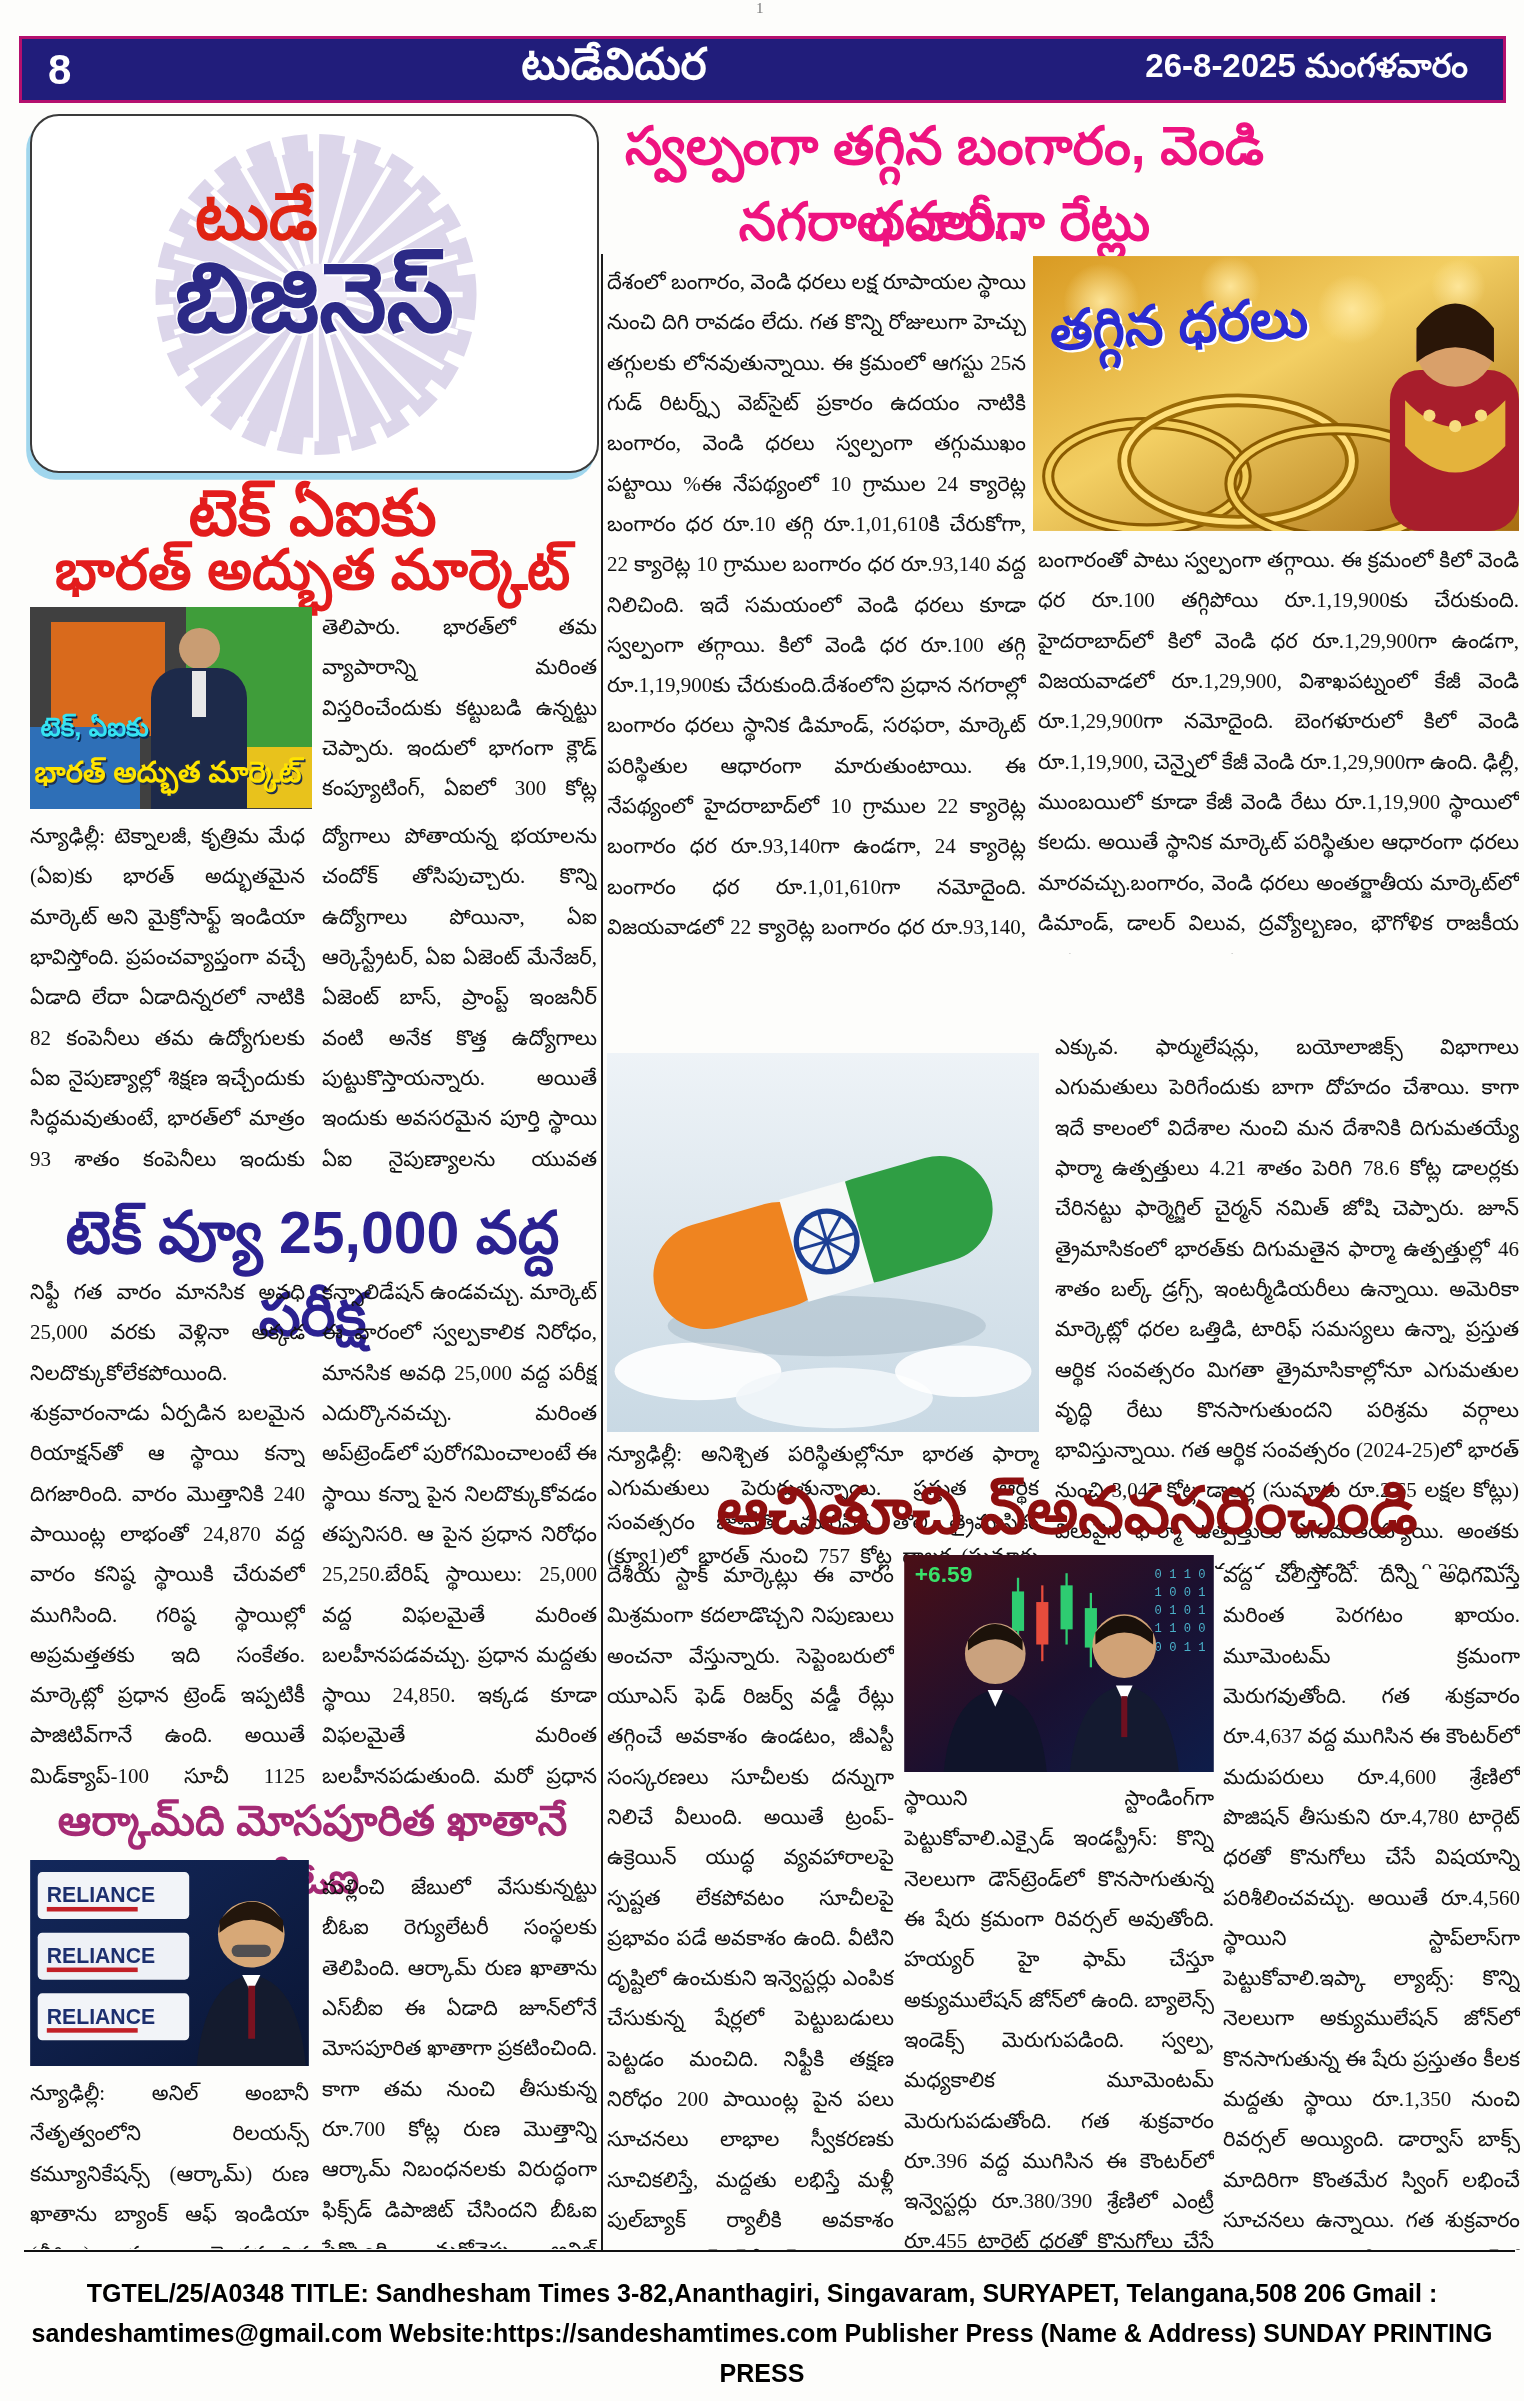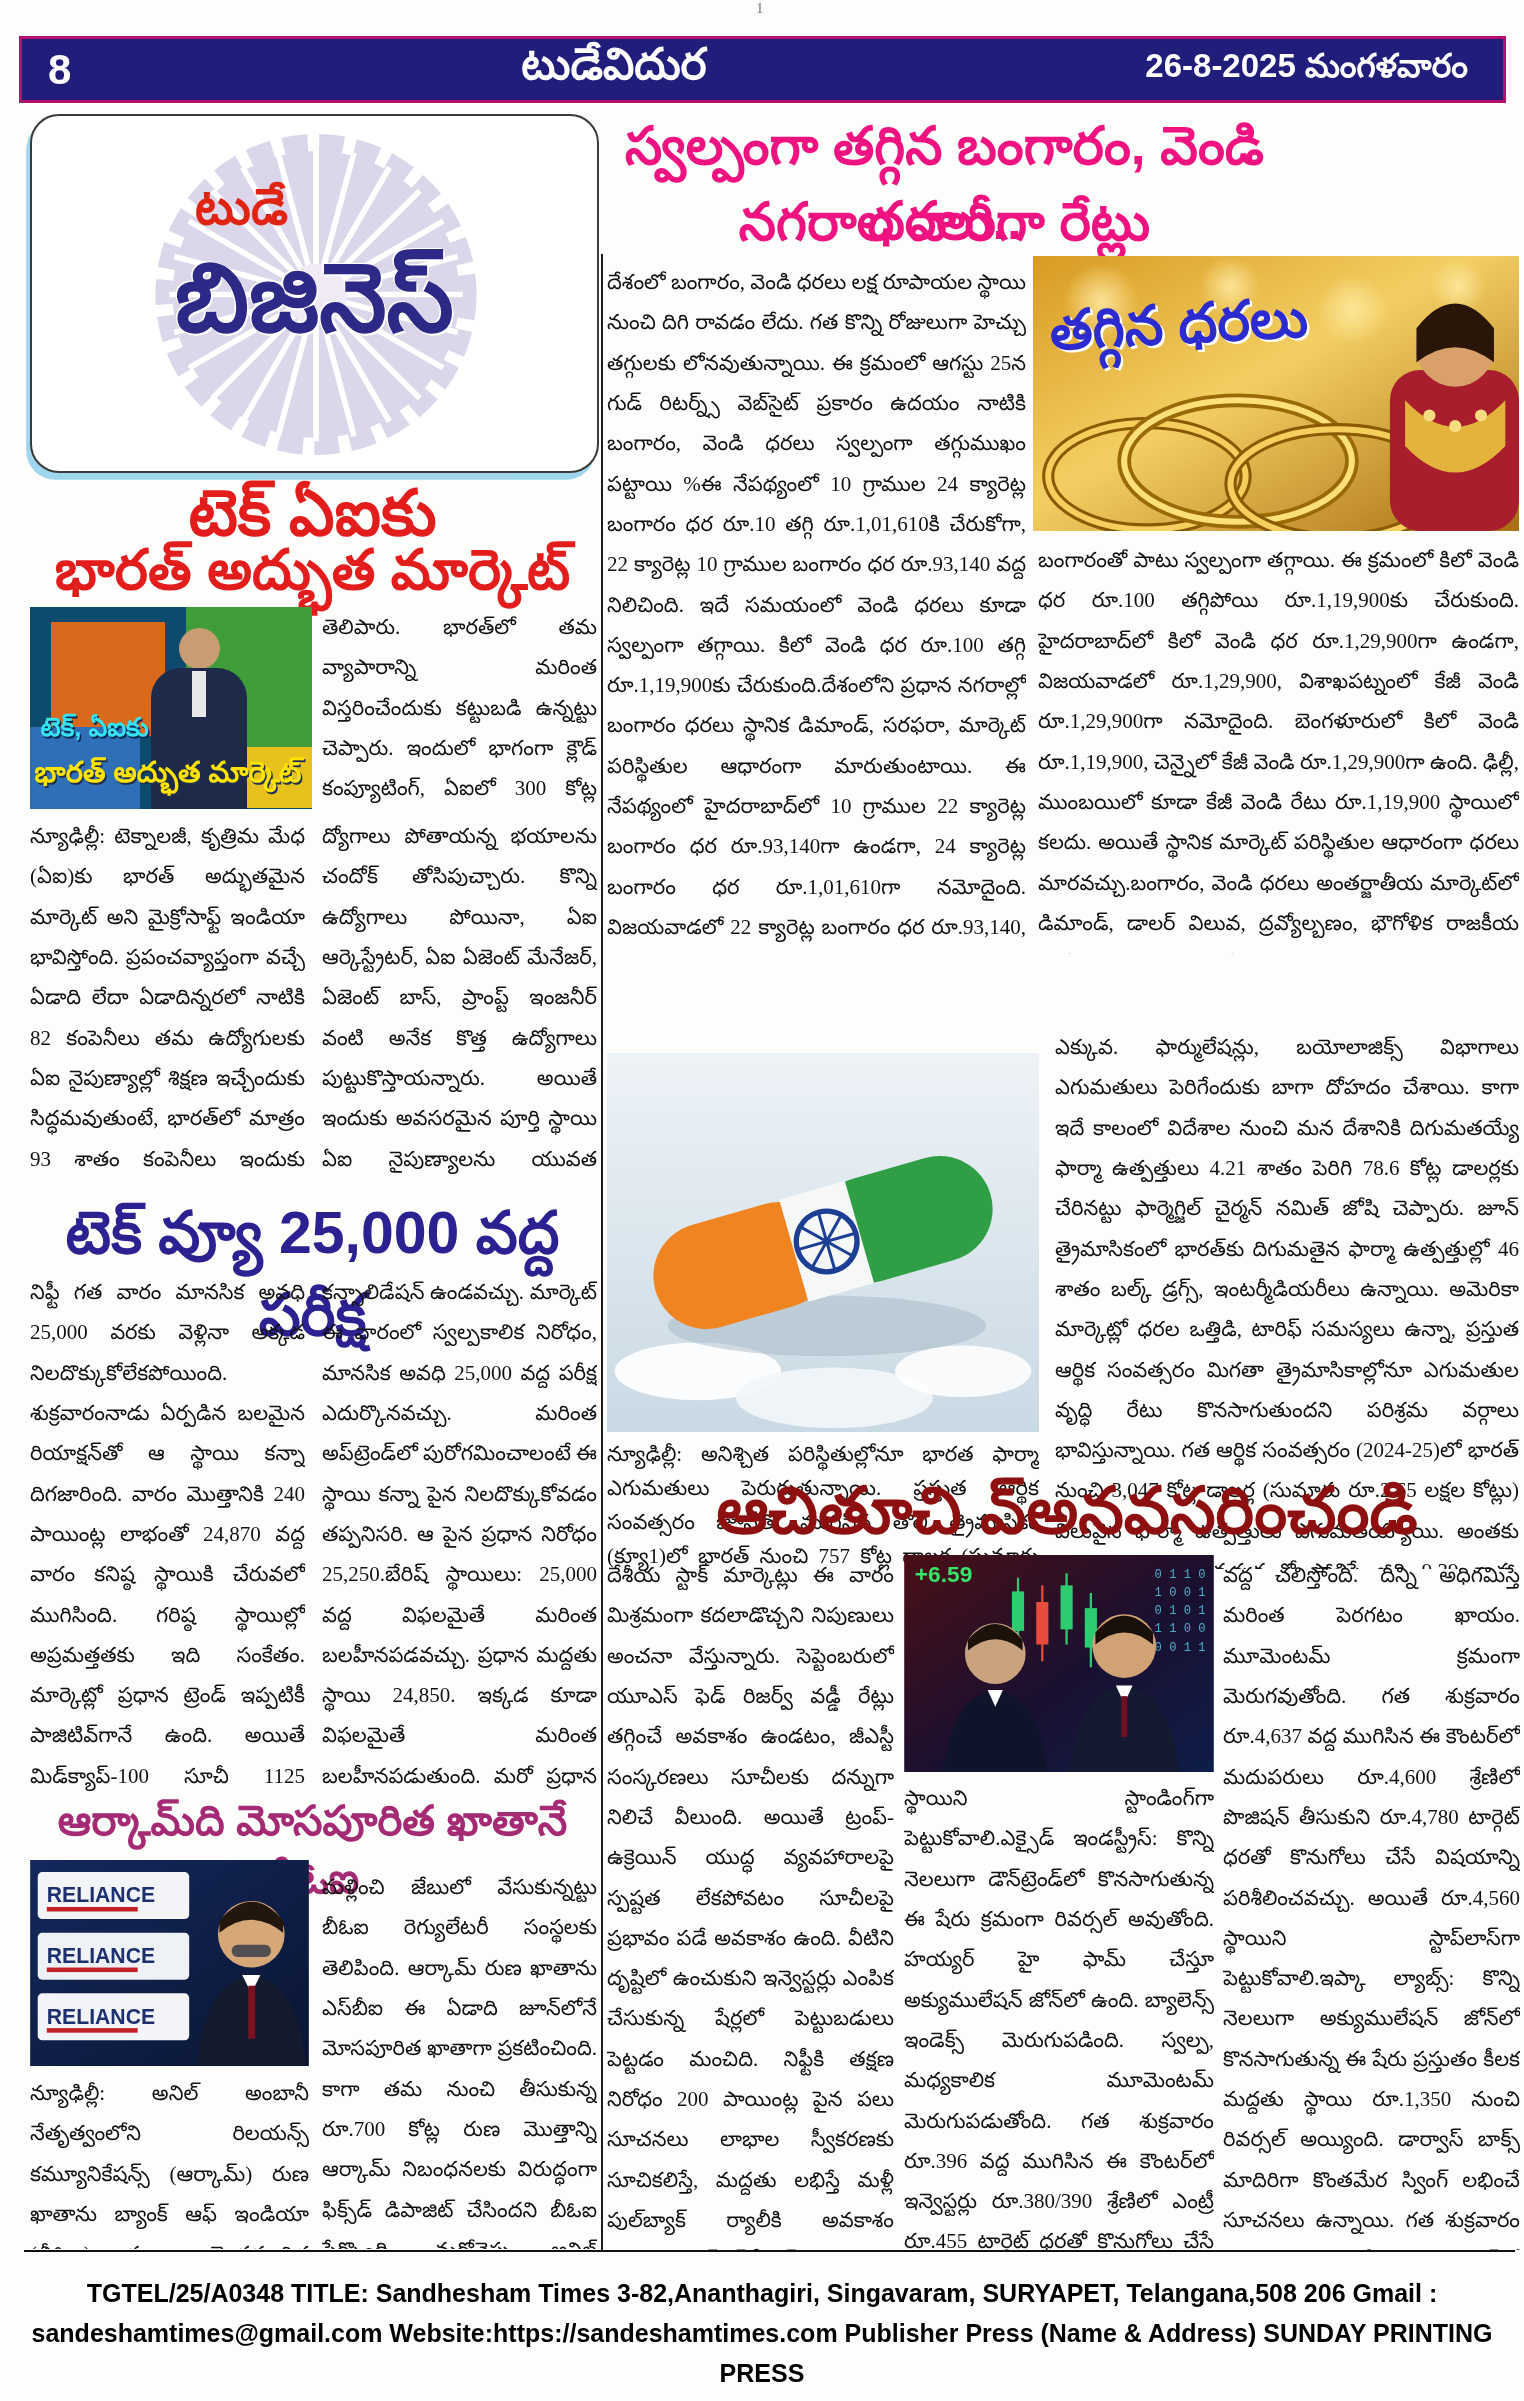--- a/index.html
+++ b/index.html
@@ -12,21 +12,21 @@
   
   #header-bar{left:19px;top:36px;width:1481px;height:61px;background:#211d7b;border:3px solid #b4106e;
               display:flex;align-items:center;justify-content:space-between;color:#fff;
               font-family:"Liberation Sans", sans-serif;font-weight:bold;}
   #header-bar .pageno{font-size:42px;padding-left:26px;width:137px;}
   #header-bar .masthead{font-size:44px;flex:1;text-align:center;}
   #header-bar .hdate{font-size:33px;padding-right:35px;width:425px;text-align:right;}
   
   #logo-box{left:30px;top:114px;width:565px;height:355px;background:#fff;border:2.3px solid #3a3a3a;
             border-radius:29px;box-shadow:-3.8px 6.8px 0 rgba(150,210,235,.9);overflow:hidden;}
-  #logo-top{left:163px;top:62px;font-size:50px;color:#e02413;font-weight:bold;font-family:"Liberation Sans",sans-serif;}
+  #logo-top{left:163px;top:62px;font-size:66px;color:#e02413;font-weight:bold;font-family:"Liberation Sans",sans-serif;}
   #logo-main{left:0;top:127px;width:565px;text-align:center;font-size:96px;color:#2c2a86;font-weight:bold;
              font-family:"Liberation Sans",sans-serif;text-shadow:1.5px 1.5px 0 #fff,-1.5px -1.5px 0 #fff;}
   
   .vrule{width:1.5px;background:#1b1b1b;}
   .hrule{height:2.3px;background:#101010;}
   
   .photo{overflow:hidden;}
   
   #footer{left:0;top:2273px;width:1524px;text-align:center;font-family:"Liberation Sans",sans-serif;
           font-weight:bold;font-size:25px;line-height:1.6;color:#000;}
@@ -113,21 +113,21 @@
     </svg>
     <div class="ovl" style="left:16.7px;top:36px;font-size:55px;color:#2b2bd0;transform:rotate(-3deg);text-shadow:2.3px 2.3px 0 #fff;">తగ్గిన ధరలు</div>
   </div>
 
   <div class="abs body-text" style="left:607px;top:262px;width:419px;height:687px;">దేశంలో బంగారం, వెండి ధరలు లక్ష రూపాయల స్థాయి నుంచి దిగి రావడం లేదు. గత కొన్ని రోజులుగా హెచ్చు తగ్గులకు లోనవుతున్నాయి. ఈ క్రమంలో ఆగస్టు 25న గుడ్ రిటర్న్స్ వెబ్‌సైట్ ప్రకారం ఉదయం నాటికి బంగారం, వెండి ధరలు స్వల్పంగా తగ్గుముఖం పట్టాయి %ఈ నేపథ్యంలో 10 గ్రాముల 24 క్యారెట్ల బంగారం ధర రూ.10 తగ్గి రూ.1,01,610కి చేరుకోగా, 22 క్యారెట్ల 10 గ్రాముల బంగారం ధర రూ.93,140 వద్ద నిలిచింది. ఇదే సమయంలో వెండి ధరలు కూడా స్వల్పంగా తగ్గాయి. కిలో వెండి ధర రూ.100 తగ్గి రూ.1,19,900కు చేరుకుంది.దేశంలోని ప్రధాన నగరాల్లో బంగారం ధరలు స్థానిక డిమాండ్, సరఫరా, మార్కెట్ పరిస్థితుల ఆధారంగా మారుతుంటాయి. ఈ నేపథ్యంలో హైదరాబాద్‌లో 10 గ్రాముల 22 క్యారెట్ల బంగారం ధర రూ.93,140గా ఉండగా, 24 క్యారెట్ల బంగారం ధర రూ.1,01,610గా నమోదైంది. విజయవాడలో 22 క్యారెట్ల బంగారం ధర రూ.93,140, 24 క్యారెట్ల ధర రూ.1,01,610గా ఉంది.విశాఖపట్నంలో 22 క్యారెట్ల బంగారం రేటు రూ.93,140, 24 క్యారెట్ల బంగారం ధర రూ.1,01,610గా కలదు. ఇక బెంగళూరులో 22 క్యారెట్ల బంగారం ధర రూ.93,140 కాగా, 24 క్యారెట్ల బంగారం ధర రూ.1,01,610గా ఉంది. చెన్నైలో కూడా 22 క్యారెట్ల గోల్డ్ రేటు రూ.93,140గా ఉండగా, 24 క్యారెట్ల బంగారం రూ.1,01,610గా నమోదైంది.వెండి ధరలు కూడా</div>
   <div class="abs body-text" style="left:1038px;top:540px;width:481px;height:414px;">బంగారంతో పాటు స్వల్పంగా తగ్గాయి. ఈ క్రమంలో కిలో వెండి ధర రూ.100 తగ్గిపోయి రూ.1,19,900కు చేరుకుంది. హైదరాబాద్‌లో కిలో వెండి ధర రూ.1,29,900గా ఉండగా, విజయవాడలో రూ.1,29,900, విశాఖపట్నంలో కేజీ వెండి రూ.1,29,900గా నమోదైంది. బెంగళూరులో కిలో వెండి రూ.1,19,900, చెన్నైలో కేజీ వెండి రూ.1,29,900గా ఉంది. ఢిల్లీ, ముంబయిలో కూడా కేజీ వెండి రేటు రూ.1,19,900 స్థాయిలో కలదు. అయితే స్థానిక మార్కెట్ పరిస్థితుల ఆధారంగా ధరలు మారవచ్చు.బంగారం, వెండి ధరలు అంతర్జాతీయ మార్కెట్‌లో డిమాండ్, డాలర్ విలువ, ద్రవ్యోల్బణం, భౌగోళిక రాజకీయ పరిస్థితులపై ఆధారపడి మారుతుంటాయి. గత కొన్ని రోజులుగా బంగారం ధరలు హెచ్చుతగ్గులకు లోనవుతున్నాయి. ఆగస్టు 20న 24 క్యారెట్ల బంగారం ధర రూ.1,00,150గా ఉండగా, 22 క్యారెట్ల బంగారం రూ.91,800గా ఉండేది. అంటే గత ఐదు రోజుల్లోనే దాదాపు 1460 రూపాయలు పెరిగింది.</div>
 
   <div class="abs hl" style="left:30px;top:476px;width:565px;font-size:64px;color:#e31c1c;">టెక్ ఏఐకు</div>
   <div class="abs hl" style="left:30px;top:537px;width:565px;font-size:56px;color:#e31c1c;">భారత్ అద్భుత మార్కెట్</div>
 
-  <div class="abs photo" style="left:30px;top:607px;width:282px;height:202px;background:#0c4a6e;">
+  <div class="abs photo" style="left:30px;top:607px;width:282px;height:202px;background:#404040;">
     <div class="abs" style="left:21px;top:15px;width:114px;height:114px;background:#d96a1c;"></div>
     <div class="abs" style="left:156px;top:0;width:127px;height:140px;background:#3f9d3a;"></div>
     <div class="abs" style="left:0;top:120px;width:110px;height:82px;background:#2e6fb7;"></div>
     <div class="abs" style="left:141px;top:140px;width:141px;height:61px;background:#e8c21c;"></div>
     <div class="abs" style="left:149px;top:21px;width:41px;height:41px;border-radius:50%;background:#c99d73;"></div>
     <div class="abs" style="left:121px;top:61px;width:96px;height:141px;border-radius:30px 30px 0 0;background:#1d2a4a;"></div>
     <div class="abs" style="left:162px;top:64px;width:13.7px;height:46px;background:#e8e8e8;"></div>
     <div class="ovl" style="left:10.6px;top:105px;font-size:26px;color:#35e3f2;text-shadow:1.5px 1.5px 0 #0a2a52;">టెక్, ఏఐకు</div>
     <div class="ovl" style="left:4.6px;top:149px;width:273px;font-size:29px;color:#ffe400;text-shadow:1.5px 1.5px 0 #203050;text-align:left;">భారత్ అద్భుత మార్కెట్</div>
   </div>

